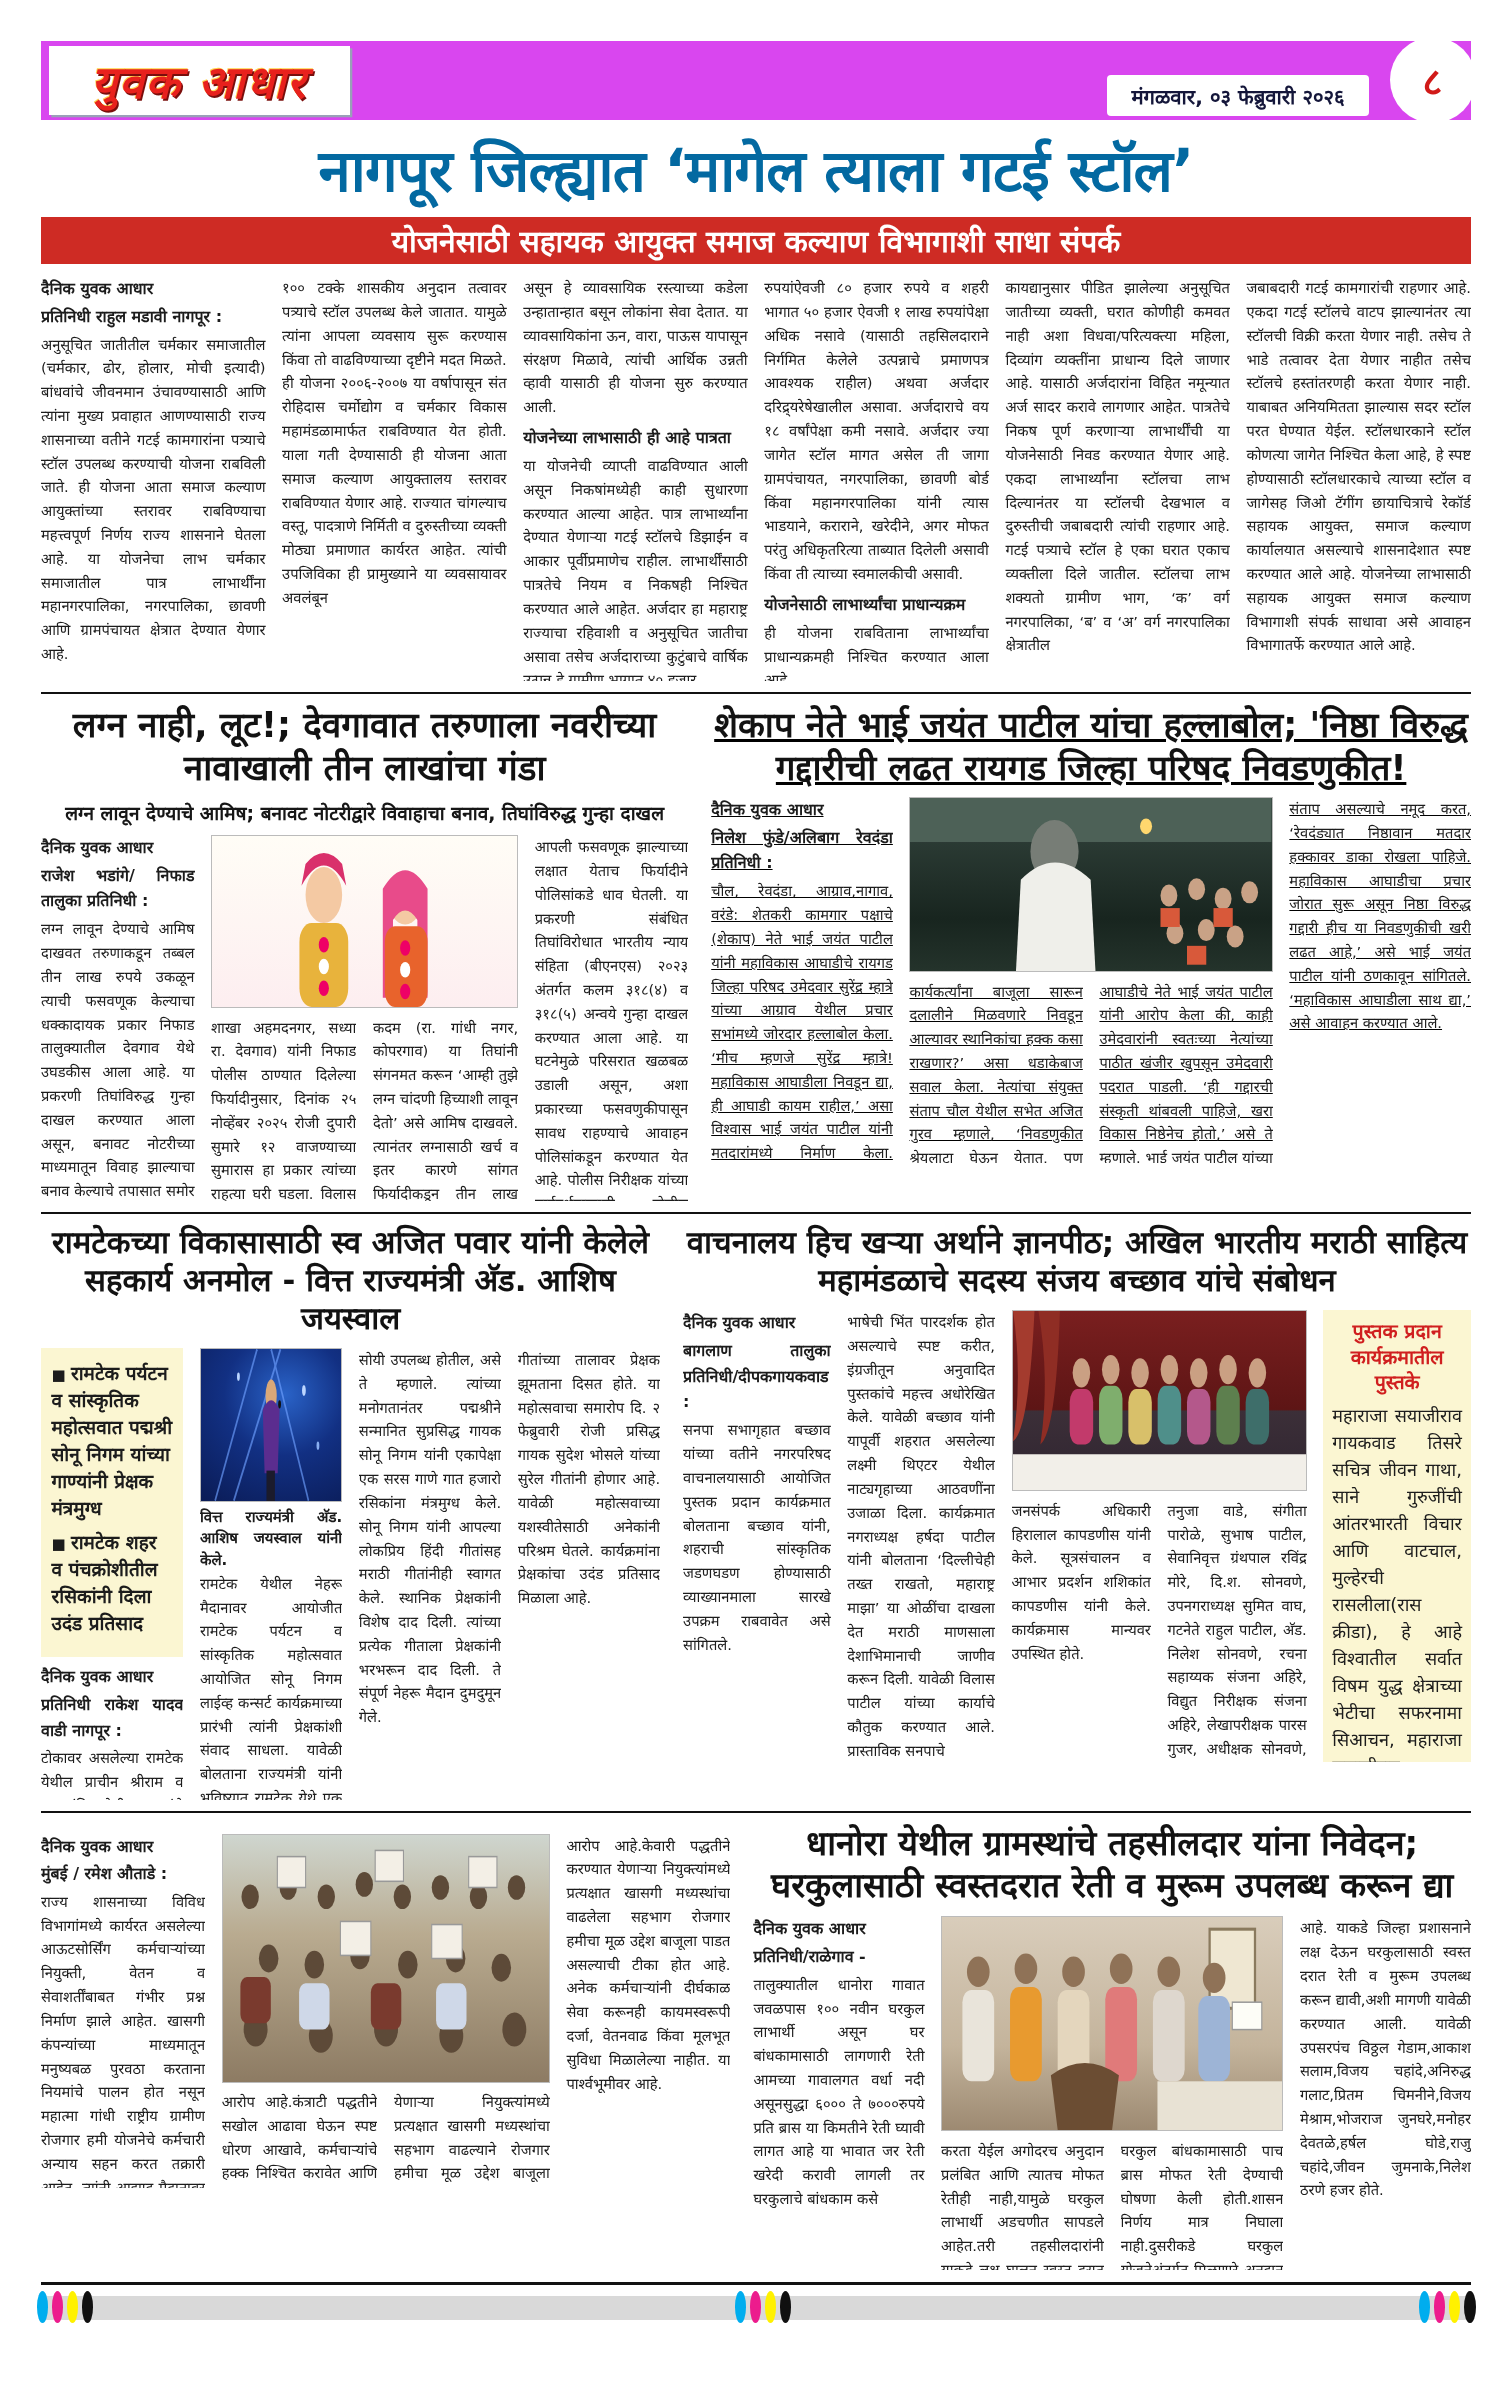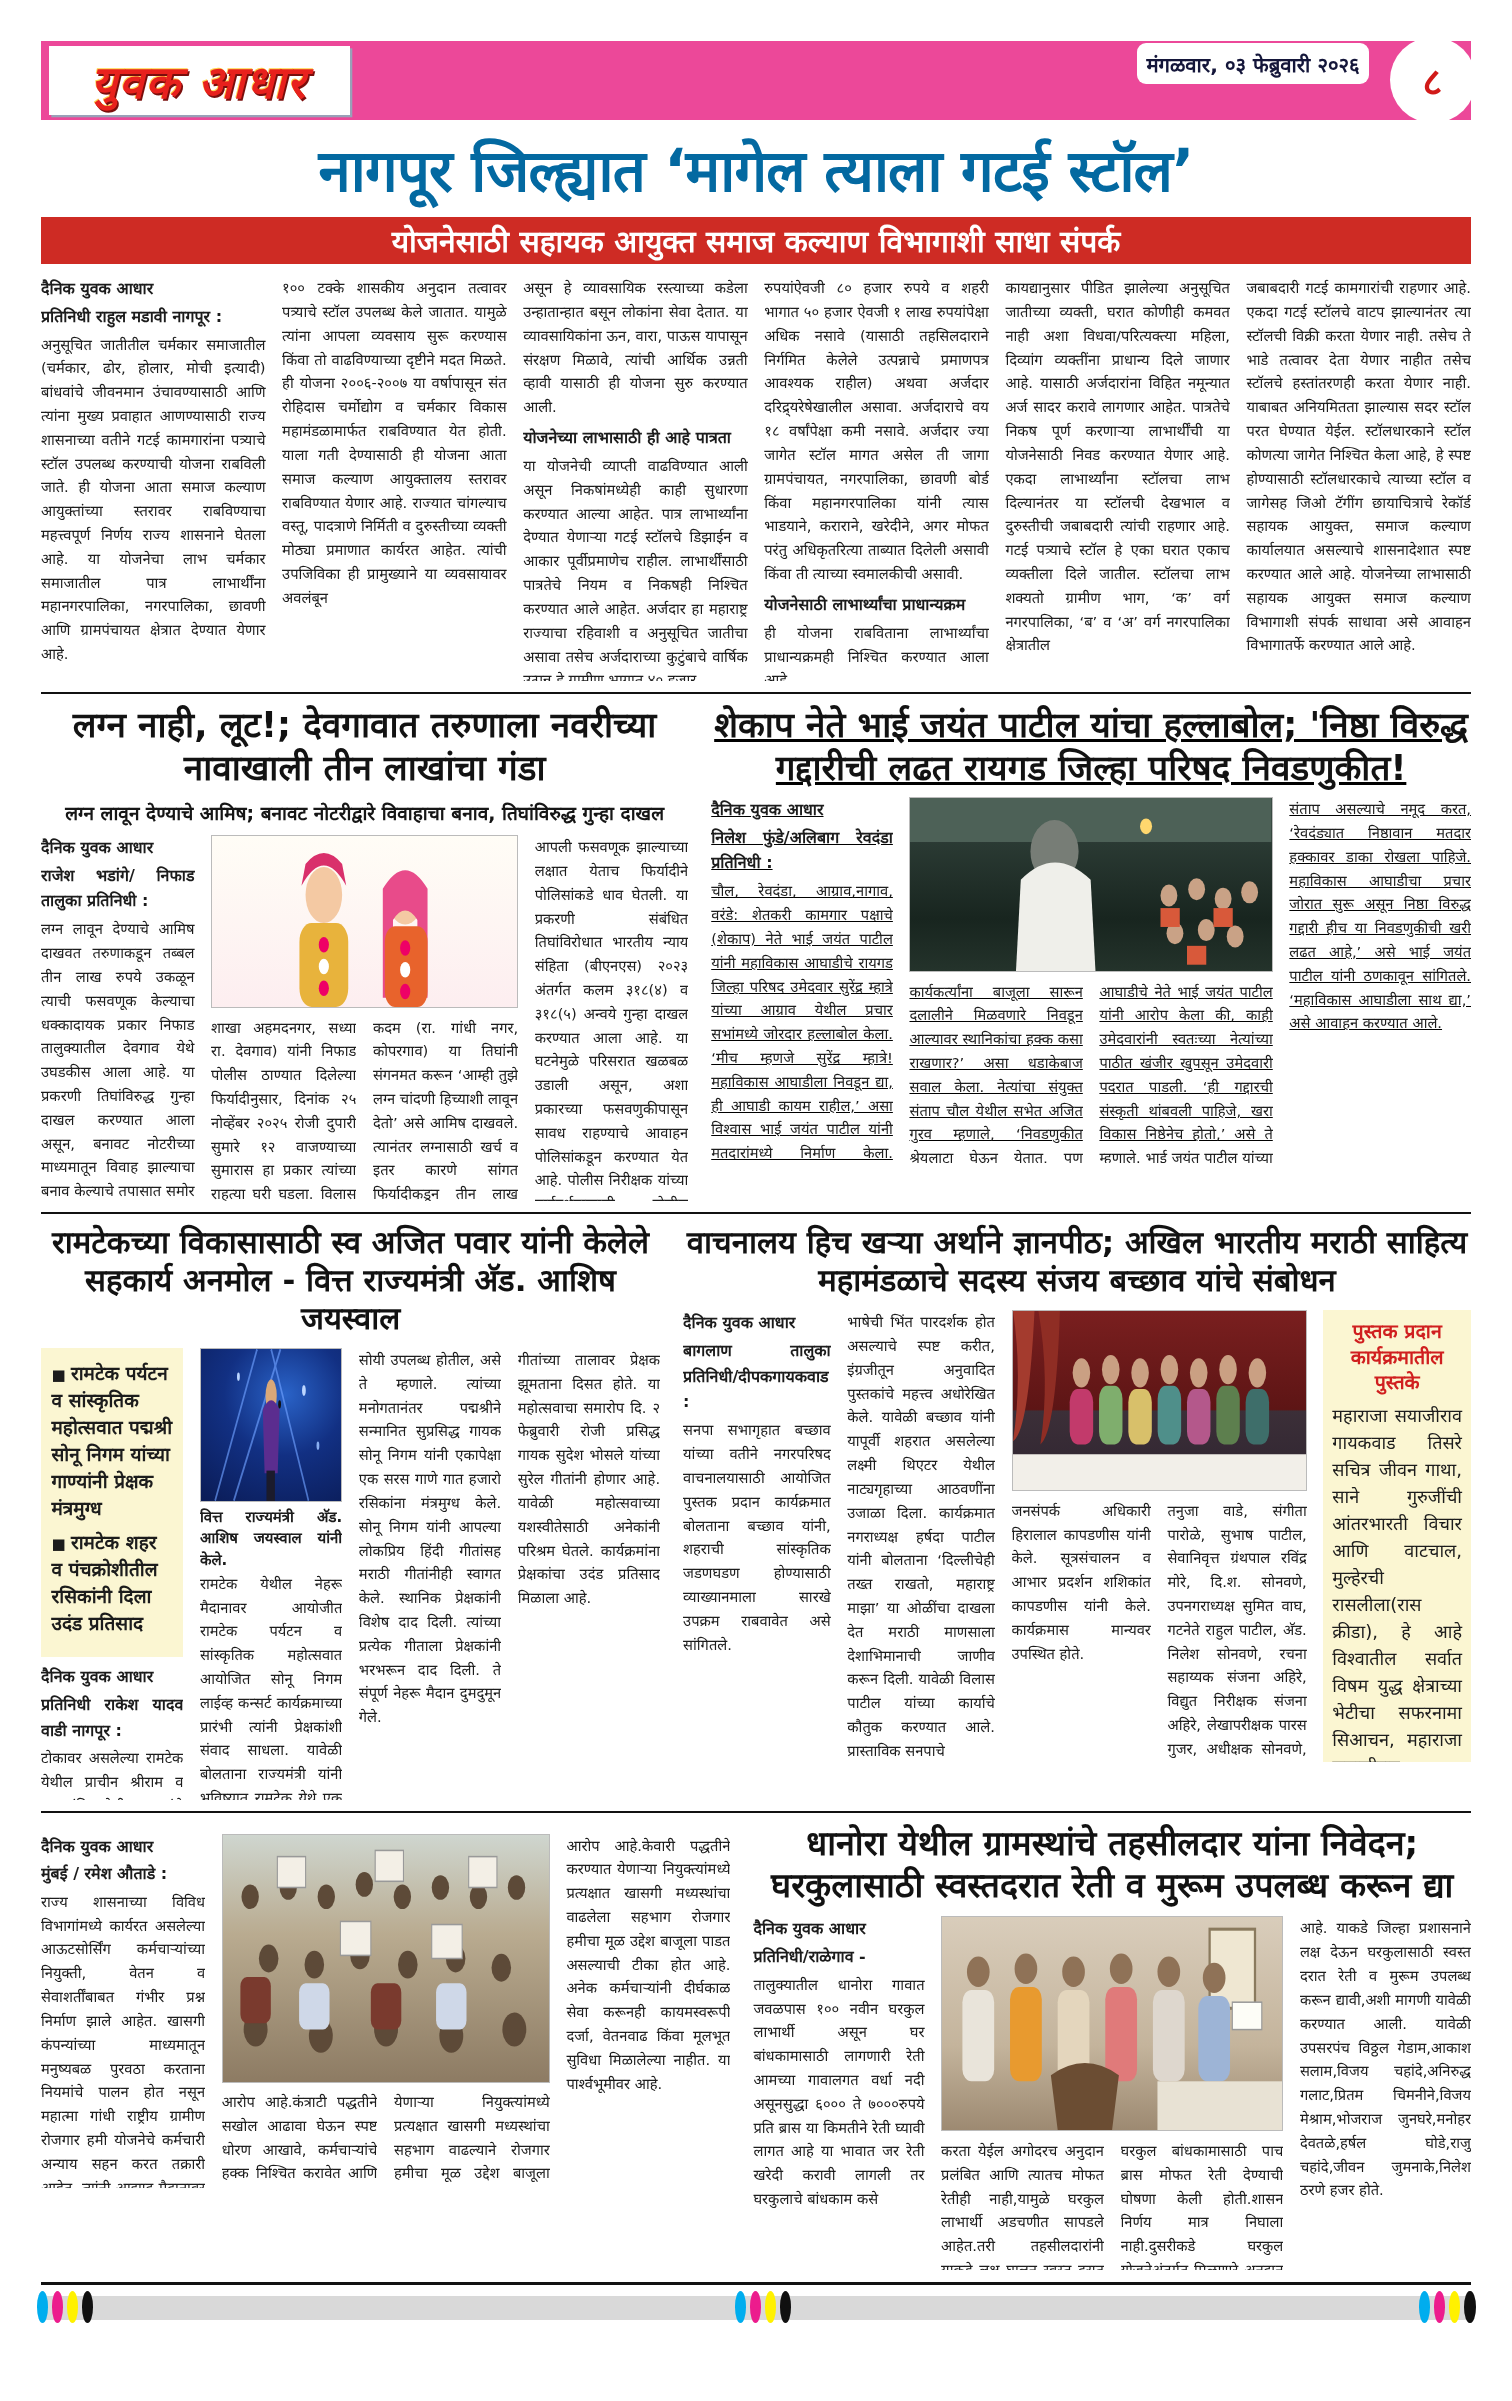--- a/index.html
+++ b/index.html
@@ -2,24 +2,24 @@
 <html style="font-size:12px"><head>
 <meta charset="utf-8">
 <style>
   * { margin:0; padding:0; box-sizing:border-box; }
   html,body { background:#e9e9e9; }
   body { font-family:"DejaVu Sans", sans-serif; }
   .page { position:relative; width:1512px; height:2401px; background:#ffffff; margin:0 auto; overflow:hidden; }
   .content { position:absolute; left:41px; right:41px; top:41px; }
 
   
-  .masthead { position:relative; height:79px; background:#ec4899; }
+  .masthead { position:relative; height:79px; background:#d946ef; }
   .logo-box { position:absolute; left:7.5px; top:5.3px; bottom:5.3px; width:301px; background:#ffffff; box-shadow:2.3px 2.3px 0 #9aa0b8; display:flex; align-items:center; justify-content:center; }
   .logo-text { font-size:45px; font-weight:800; font-style:italic; color:#e8211d; letter-spacing:1.5px; text-shadow:1.5px 1.5px 0 #7a0e0c, -0.8px -0.8px 0 #ffd34d; white-space:nowrap; }
-  .date-pill { position:absolute; right:102px; top:2px; width:232px; height:41px; background:#ffffff; border-radius:9px; display:flex; align-items:center; justify-content:center; font-size:20.3px; font-weight:700; color:#14163a; }
+  .date-pill { position:absolute; right:102px; top:34px; width:262px; height:41px; background:#ffffff; border-radius:4px; display:flex; align-items:center; justify-content:center; font-size:20.3px; font-weight:700; color:#14163a; }
   .page-circle { position:absolute; right:-4.5px; top:-3.8px; width:86px; height:86px; background:#ffffff; border-radius:50%; display:flex; align-items:center; justify-content:center; }
   .page-circle span { color:#d11a18; font-size:38px; font-weight:800; }
 
   
   .main-headline { margin-top:19.6px; text-align:center; font-size:58px; font-weight:800; color:#0369a1; line-height:1.08; letter-spacing:-0.8px; }
   .red-banner { margin-top:15px; height:47px; background:#ce2b24; display:flex; align-items:center; justify-content:center; }
   .red-banner span { color:#ffffff; font-size:30px; font-weight:700; }
 
   
   .cols { display:flex; gap:16.6px; overflow:hidden; }

